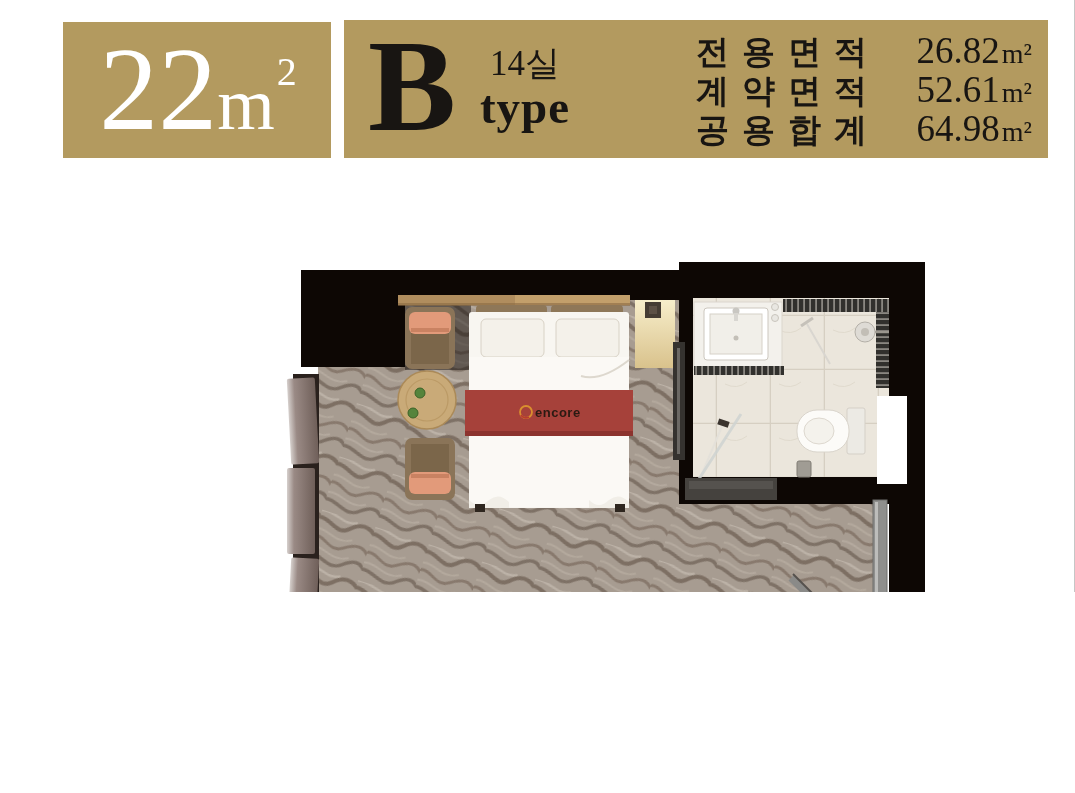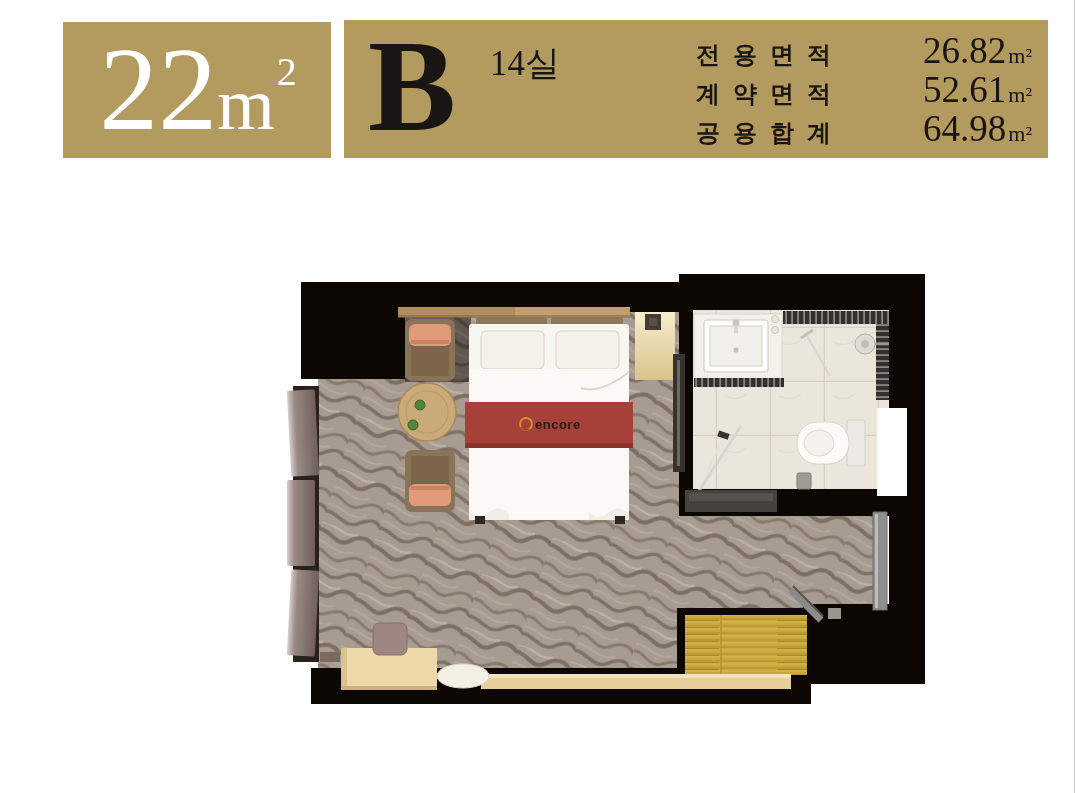--- a/index.html
+++ b/index.html
@@ -1,16 +1,16 @@
 <!DOCTYPE html>
 <html><head>
 <meta charset="utf-8">
 <style>
   html,body{margin:0;padding:0;background:#ffffff;}
-  .canvas{position:relative;width:1075px;height:793px;background:#fff;overflow:hidden;
+  .canvas{position:relative;width:1075px;height:592px;background:#fff;overflow:hidden;
           font-family:"Liberation Serif","DejaVu Serif",serif;}
   .edge-line{position:absolute;right:0;top:0;width:1px;height:100%;background:#c6c6c6;}
 
   
   .badge{position:absolute;background:#b39a5f;}
   .badge-area{left:63px;top:22px;width:268px;height:136px;display:flex;align-items:center;justify-content:center;}
   .badge-area .fit{white-space:nowrap;color:#fff;}
   .badge-area .num{font-size:118px;line-height:136px;}
   .badge-area .unit{font-size:74px;}
   .badge-area .sup{font-size:40px;position:relative;top:-44px;left:2px;}
@@ -18,44 +18,45 @@
   .badge-type{left:344px;top:20px;width:704px;height:138px;color:#181512;}
   .type-letter{position:absolute;left:24px;top:50%;transform:translateY(-52%);
                font-size:132px;font-weight:700;line-height:1;}
   .type-stack{position:absolute;left:127px;top:24px;width:108px;text-align:center;}
   .type-rooms{display:block;font-size:35px;line-height:40px;}
   .type-word{display:block;font-size:47px;font-weight:700;line-height:46px;letter-spacing:1px;}
 
   .area-table{position:absolute;left:352px;top:12px;width:336px;height:116px;
               display:flex;flex-direction:column;justify-content:space-between;}
   .area-row{display:flex;justify-content:space-between;align-items:baseline;height:38px;}
-  .area-lbl{font-size:24px;font-weight:700;letter-spacing:13px;line-height:38px;white-space:nowrap;}
+  .area-lbl{font-size:33px;font-weight:700;letter-spacing:13px;line-height:38px;white-space:nowrap;}
   .area-val{font-size:37px;line-height:38px;white-space:nowrap;}
-  .area-val .u{font-size:22px;margin-left:2px;}
+  .area-val .u{font-size:28px;margin-left:2px;}
 
   
-  .plan{position:absolute;left:285px;top:274px;width:650px;height:448px;}
+  .plan{position:absolute;left:285px;top:262px;width:650px;height:448px;}
   svg{display:block;}
   .enc-text{font-family:"Liberation Sans","DejaVu Sans",sans-serif;font-weight:700;
             font-size:13px;letter-spacing:.5px;fill:#2b1a12;}
 </style>
 </head>
 <body>
 
 <div class="canvas">
   <div class="edge-line"></div>
 
   <div class="badge badge-area">
     <div class="fit"><span class="num">22</span><span class="unit">m</span><span class="sup">2</span></div>
   </div>
 
   <div class="badge badge-type">
     <span class="type-letter">B</span>
     <div class="type-stack">
       <span class="type-rooms">14실</span>
+      <span class="type-word">type</span>
     </div>
     <div class="area-table">
       <div class="area-row">
         <span class="area-lbl">전용면적</span>
         <span class="area-val"><span>26.82</span><span class="u">m²</span></span>
       </div>
       <div class="area-row">
         <span class="area-lbl">계약면적</span>
         <span class="area-val"><span>52.61</span><span class="u">m²</span></span>
       </div>

